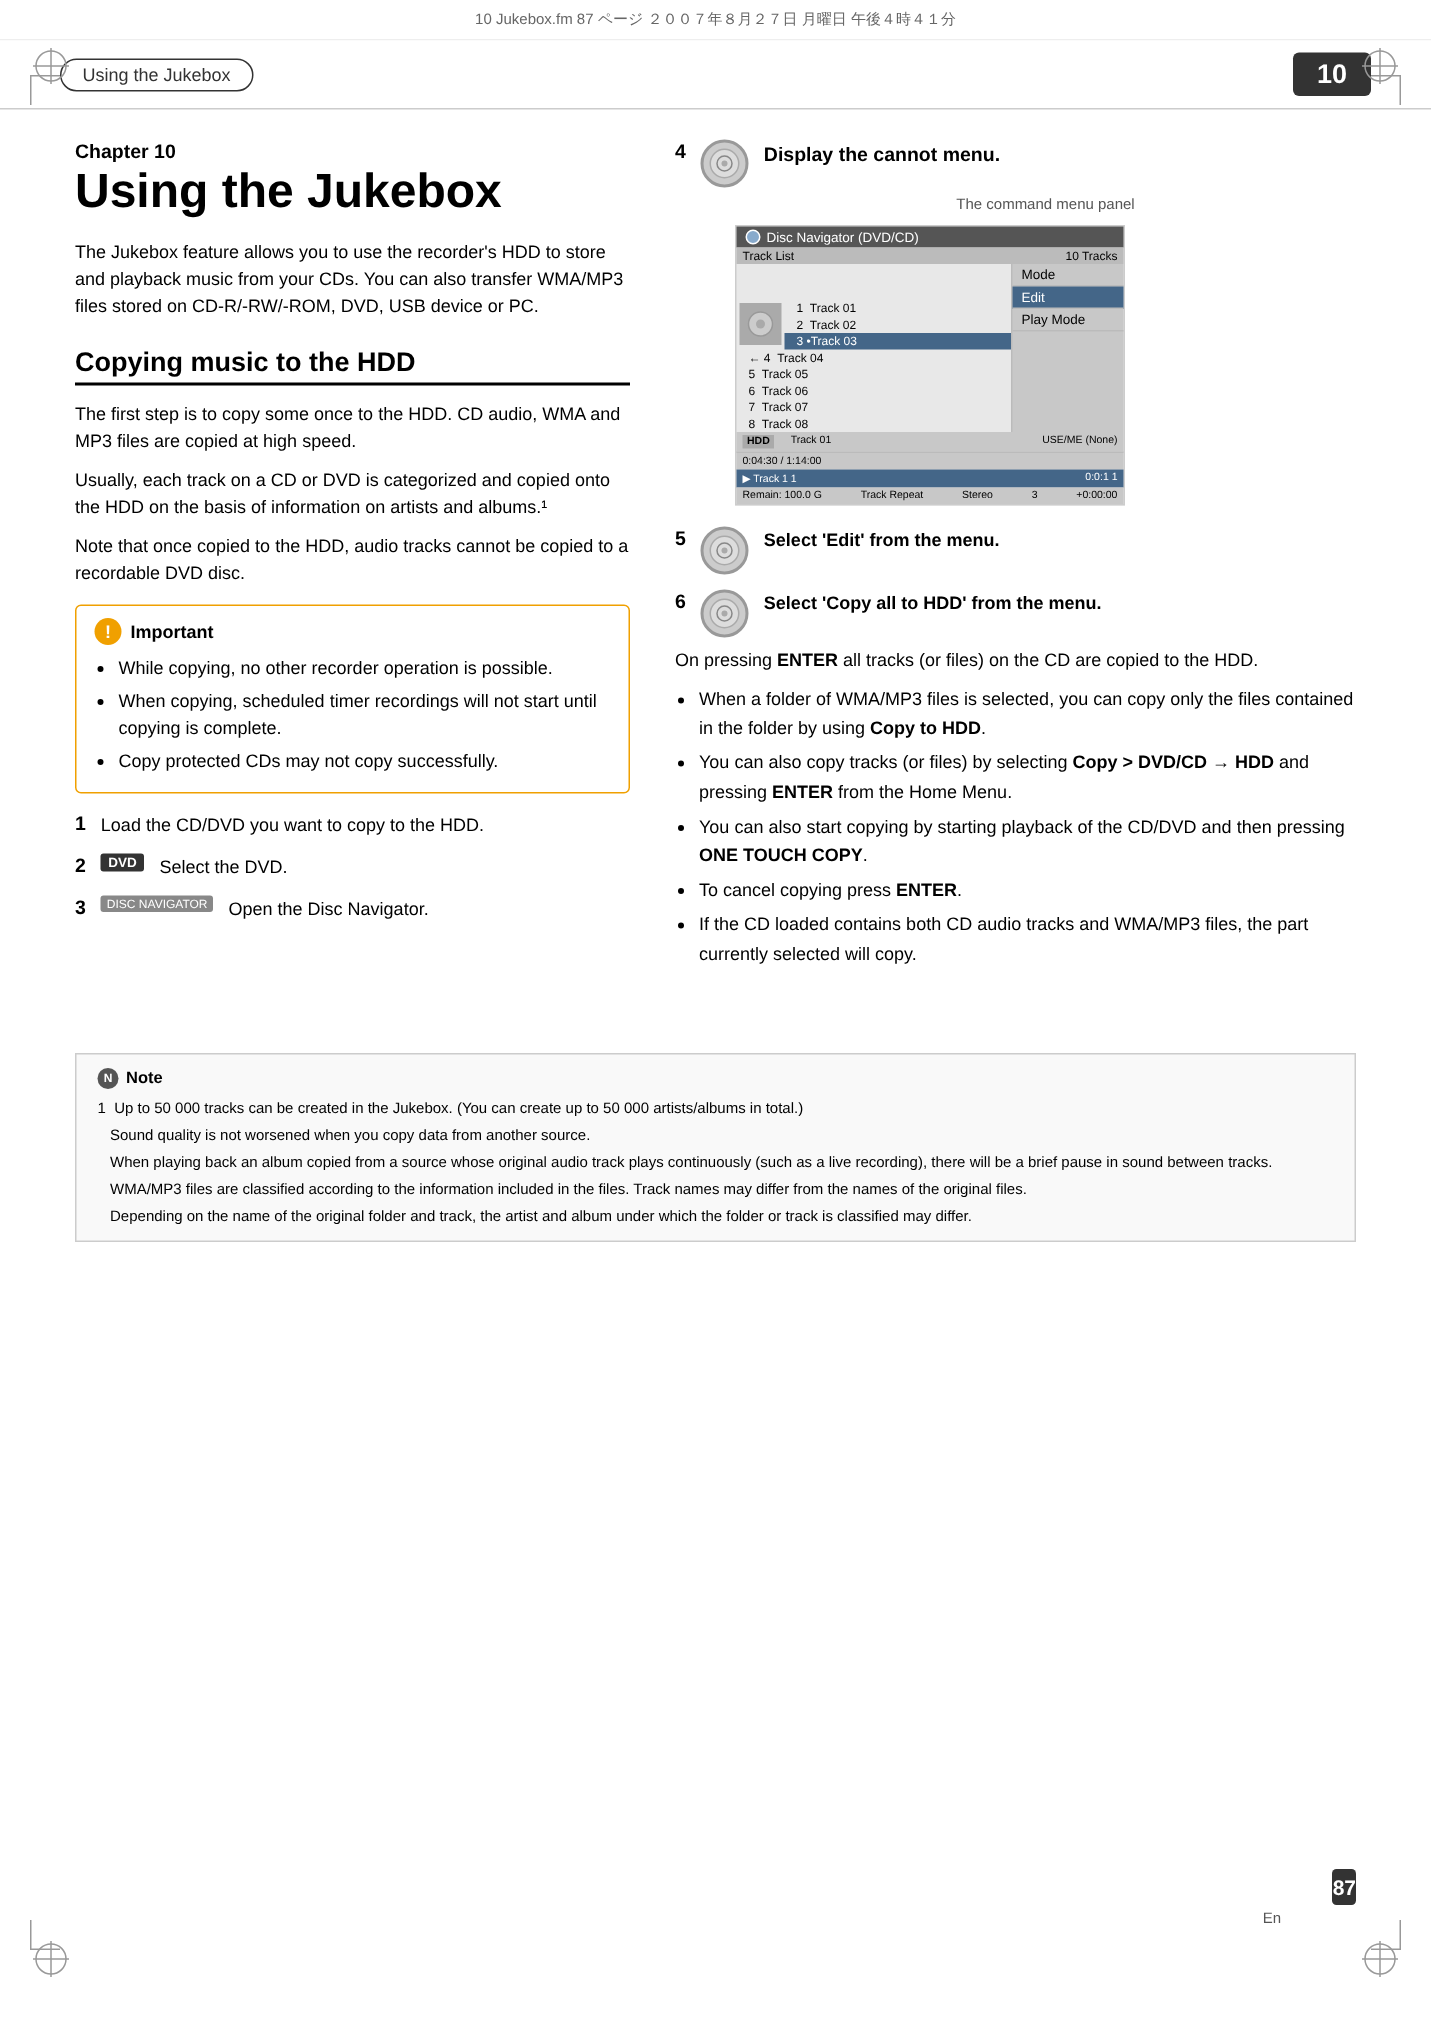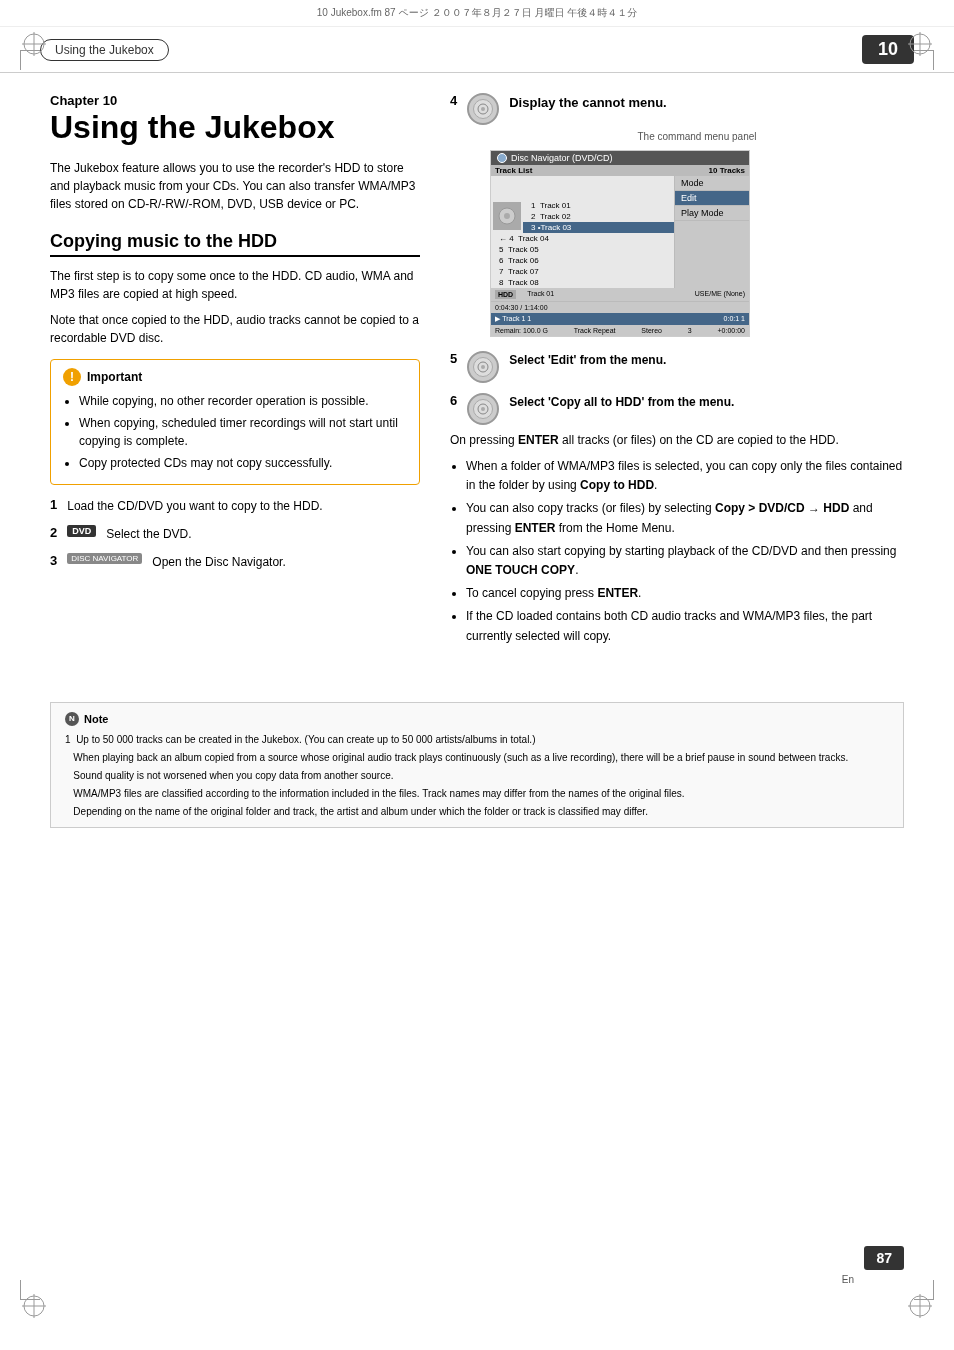--- a/index.html
+++ b/index.html
@@ -196,21 +196,21 @@
       background: #88aacc;
       border: 1px solid #fff;
       display: inline-flex;
       align-items: center;
       justify-content: center;
     }
     .panel-track-list-header {
       background: #bbb;
       padding: 1px 4px;
       font-size: 8px;
-      font-weight: bold;
+      font-weight: normal;
       display: flex;
       justify-content: space-between;
     }
     .panel-track {
       padding: 1px 8px;
       font-size: 8px;
       display: flex;
       align-items: center;
       gap: 2px;
     }
@@ -298,21 +298,21 @@
 
     
     .page-num-box {
       position: absolute;
       bottom: 80px;
       right: 50px;
       background: #333;
       color: #fff;
       font-size: 14px;
       font-weight: bold;
-      padding: 4px 12px;
+      padding: 4px 0;
       border-radius: 3px;
     }
     .page-en {
       text-align: right;
       font-size: 10px;
       color: #555;
       margin-right: 50px;
       position: absolute;
       bottom: 65px;
       right: 50px;
@@ -407,20 +407,21 @@
 <div class="main-content">
 
   <div class="left-col">
     <div class="chapter-label">Chapter 10</div>
     <div class="chapter-title">Using the Jukebox</div>
     <div class="intro-text">The Jukebox feature allows you to use the recorder's HDD to store and playback music from your CDs. You can also transfer WMA/MP3 files stored on CD-R/-RW/-ROM, DVD, USB device or PC.</div>
 
     <div class="section-heading">Copying music to the HDD</div>
 
     <div class="body-text">The first step is to copy some once to the HDD. CD audio, WMA and MP3 files are copied at high speed.</div>
+    <div class="body-text">Usually, each track on a CD or DVD is categorized and copied onto the HDD on the basis of information on artists and albums.¹</div>
     <div class="body-text">Note that once copied to the HDD, audio tracks cannot be copied to a recordable DVD disc.</div>
 
     <div class="important-box">
       <div class="important-title">
         <span class="important-icon">!</span>
         <span>Important</span>
       </div>
       <ul>
         <li>While copying, no other recorder operation is possible.</li>
         <li>When copying, scheduled timer recordings will not start until copying is complete.</li>
@@ -560,20 +561,20 @@
     </ul>
   </div>
 </div>
 
 <div class="note-box">
   <div class="note-title">
     <span class="note-icon">N</span>
     <span>Note</span>
   </div>
   <div style="margin-bottom:3px;">1 &nbsp;<span>Up to 50 000 tracks can be created in the Jukebox. (You can create up to 50 000 artists/albums in total.)</span></div>
+  <div style="margin-bottom:3px;">&nbsp;&nbsp;&nbsp;<span>Sound quality is not worsened when you copy data from another source.</span></div>
   <div style="margin-bottom:3px;">&nbsp;&nbsp;&nbsp;<span>When playing back an album copied from a source whose original audio track plays continuously (such as a live recording), there will be a brief pause in sound between tracks.</span></div>
-  <div style="margin-bottom:3px;">&nbsp;&nbsp;&nbsp;<span>Sound quality is not worsened when you copy data from another source.</span></div>
   <div style="margin-bottom:3px;">&nbsp;&nbsp;&nbsp;<span>WMA/MP3 files are classified according to the information included in the files. Track names may differ from the names of the original files.</span></div>
   <div>&nbsp;&nbsp;&nbsp;<span>Depending on the name of the original folder and track, the artist and album under which the folder or track is classified may differ.</span></div>
 </div>
 
 <div class="page-num-box">87</div>
 <div class="page-en">En</div>
 
 </body></html>

